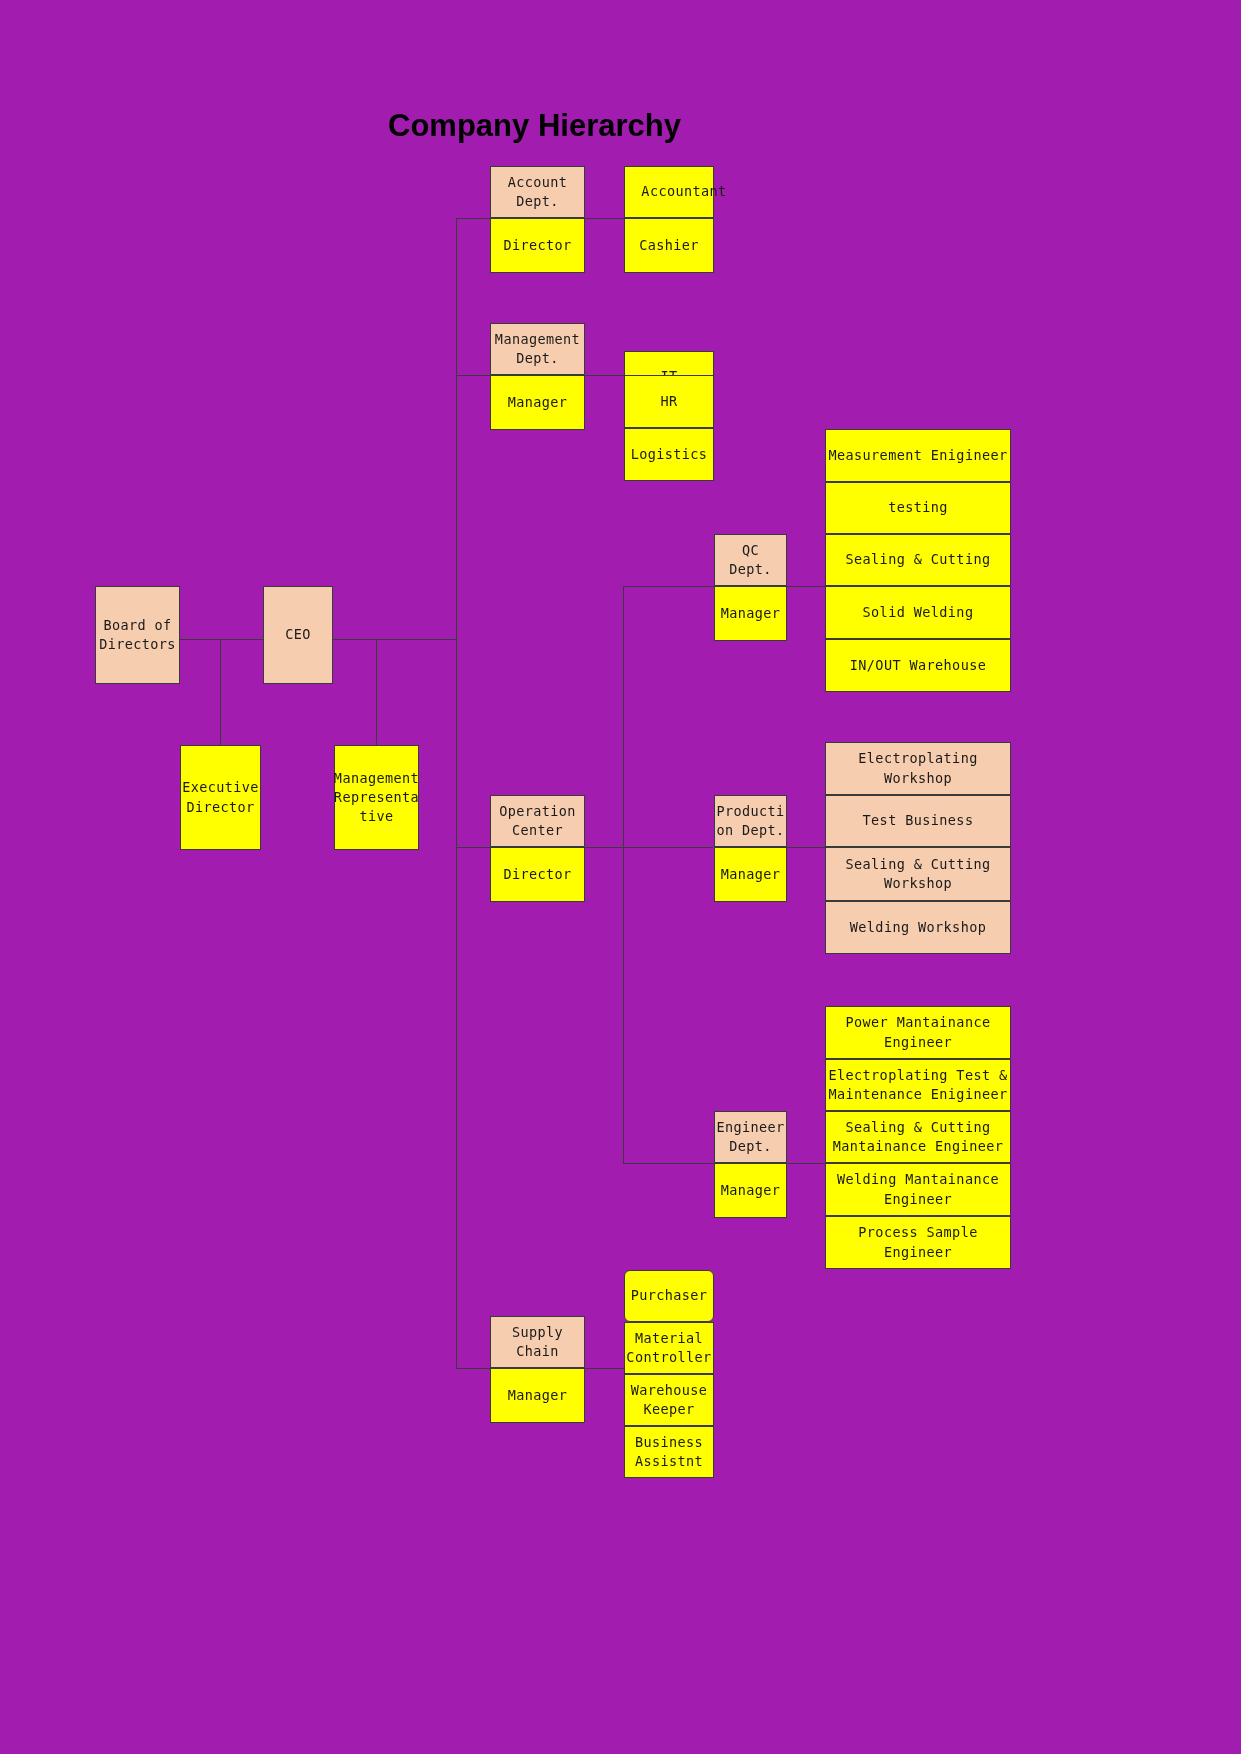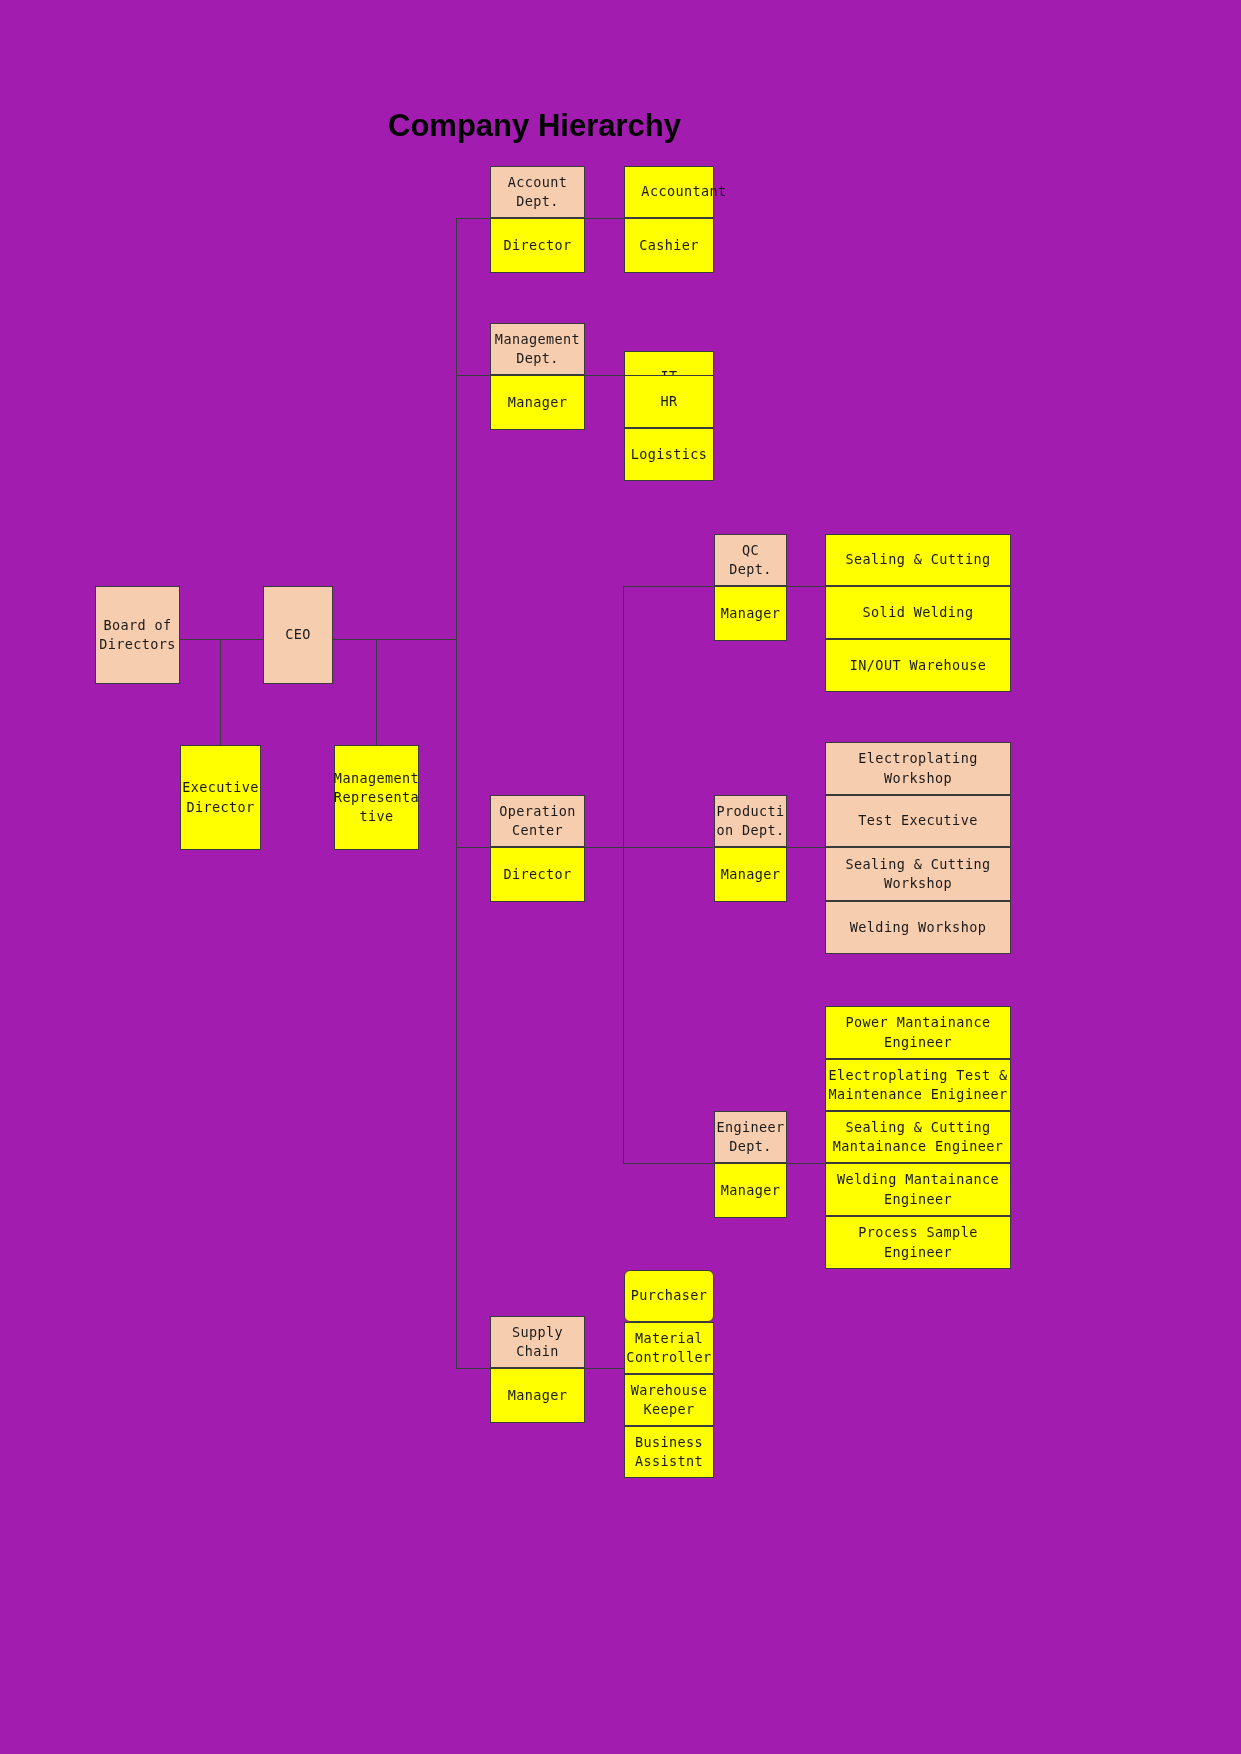--- a/index.html
+++ b/index.html
@@ -119,34 +119,36 @@
 Directors</div>
   <div class="node peach" style="left:263px; top:586px; width:70px; height:98px;">CEO</div>
   <div class="node yellow" style="left:180px; top:745px; width:81px; height:105px;">Executive
 Director</div>
   <div class="node yellow" style="left:334px; top:745px; width:85px; height:105px;">Management
 Representa
 tive</div>
 
   <div class="node peach" style="left:714px; top:534px; width:73px; height:52px;">QC Dept.</div>
   <div class="node yellow" style="left:714px; top:586px; width:73px; height:55px;">Manager</div>
+  <div class="node yellow" style="left:825px; top:429px; width:186px; height:53px;">Measurement Enigineer</div>
+  <div class="node yellow" style="left:825px; top:482px; width:186px; height:52px;">testing</div>
   <div class="node yellow" style="left:825px; top:534px; width:186px; height:52px;">Sealing &amp; Cutting</div>
   <div class="node yellow" style="left:825px; top:639px; width:186px; height:53px;">IN/OUT Warehouse</div>
   <div class="node yellow" style="left:825px; top:586px; width:186px; height:53px;">Solid Welding</div>
 
   <div class="node peach" style="left:490px; top:795px; width:95px; height:52px;">Operation
 Center</div>
   <div class="node yellow" style="left:490px; top:847px; width:95px; height:55px;">Director</div>
 
   <div class="node peach" style="left:714px; top:795px; width:73px; height:52px;">Producti
 on Dept.</div>
   <div class="node yellow" style="left:714px; top:847px; width:73px; height:55px;">Manager</div>
   <div class="node peach" style="left:825px; top:742px; width:186px; height:53px;">Electroplating
 Workshop</div>
-  <div class="node peach" style="left:825px; top:795px; width:186px; height:52px;">Test Executive</div>
+  <div class="node peach" style="left:825px; top:795px; width:186px; height:52px;">Test Business</div>
   <div class="node peach" style="left:825px; top:847px; width:186px; height:54px;">Sealing &amp; Cutting
 Workshop</div>
   <div class="node peach" style="left:825px; top:901px; width:186px; height:53px;">Welding Workshop</div>
 
   <div class="node peach" style="left:714px; top:1111px; width:73px; height:52px;">Engineer
 Dept.</div>
   <div class="node yellow" style="left:714px; top:1163px; width:73px; height:55px;">Manager</div>
   <div class="node yellow" style="left:825px; top:1006px; width:186px; height:53px;">Power Mantainance
 Engineer</div>
   <div class="node yellow" style="left:825px; top:1059px; width:186px; height:52px;">Electroplating Test &amp;

